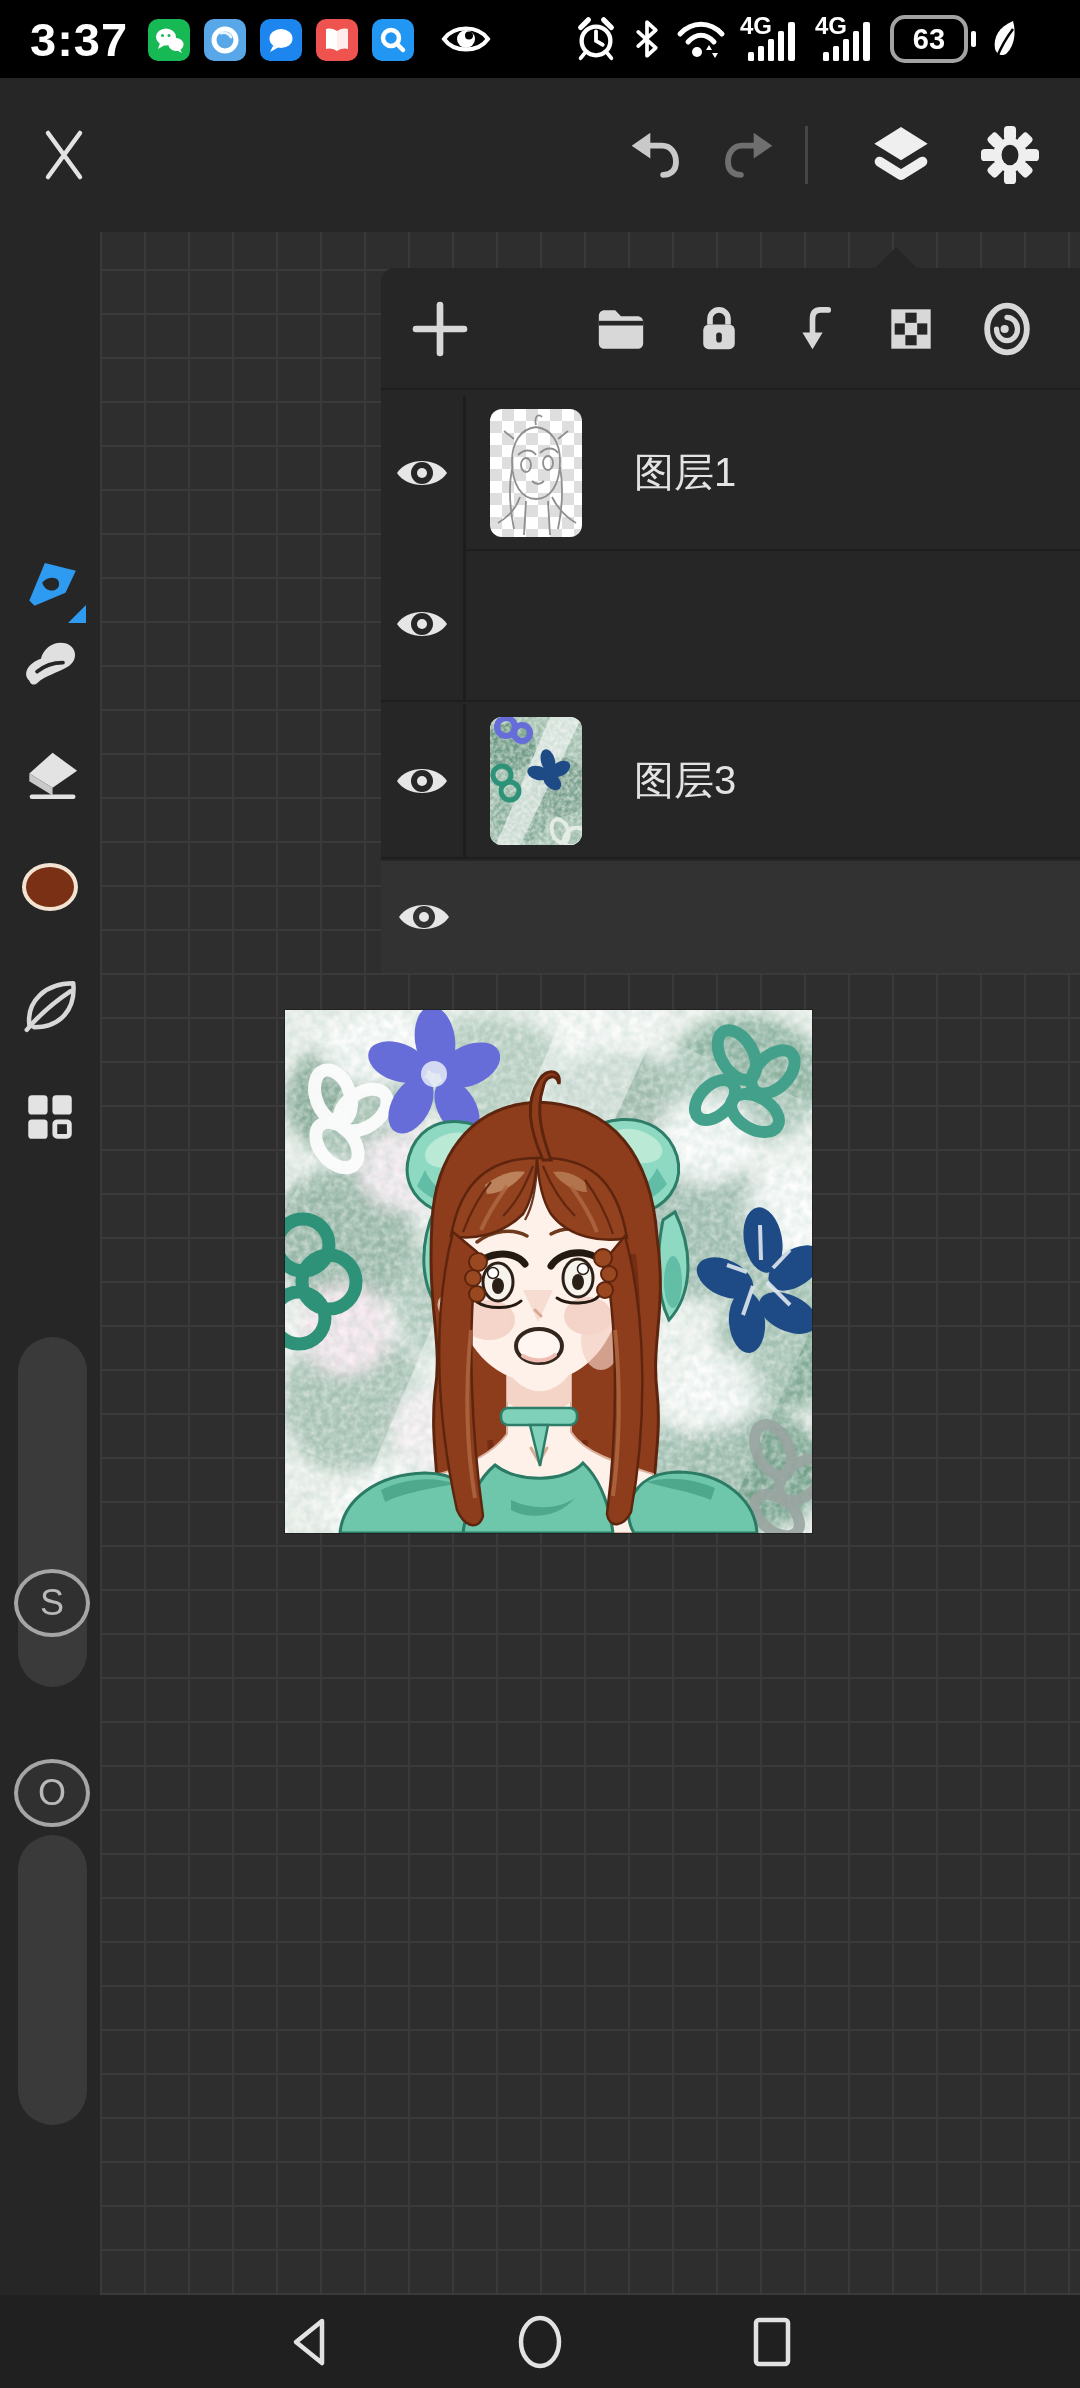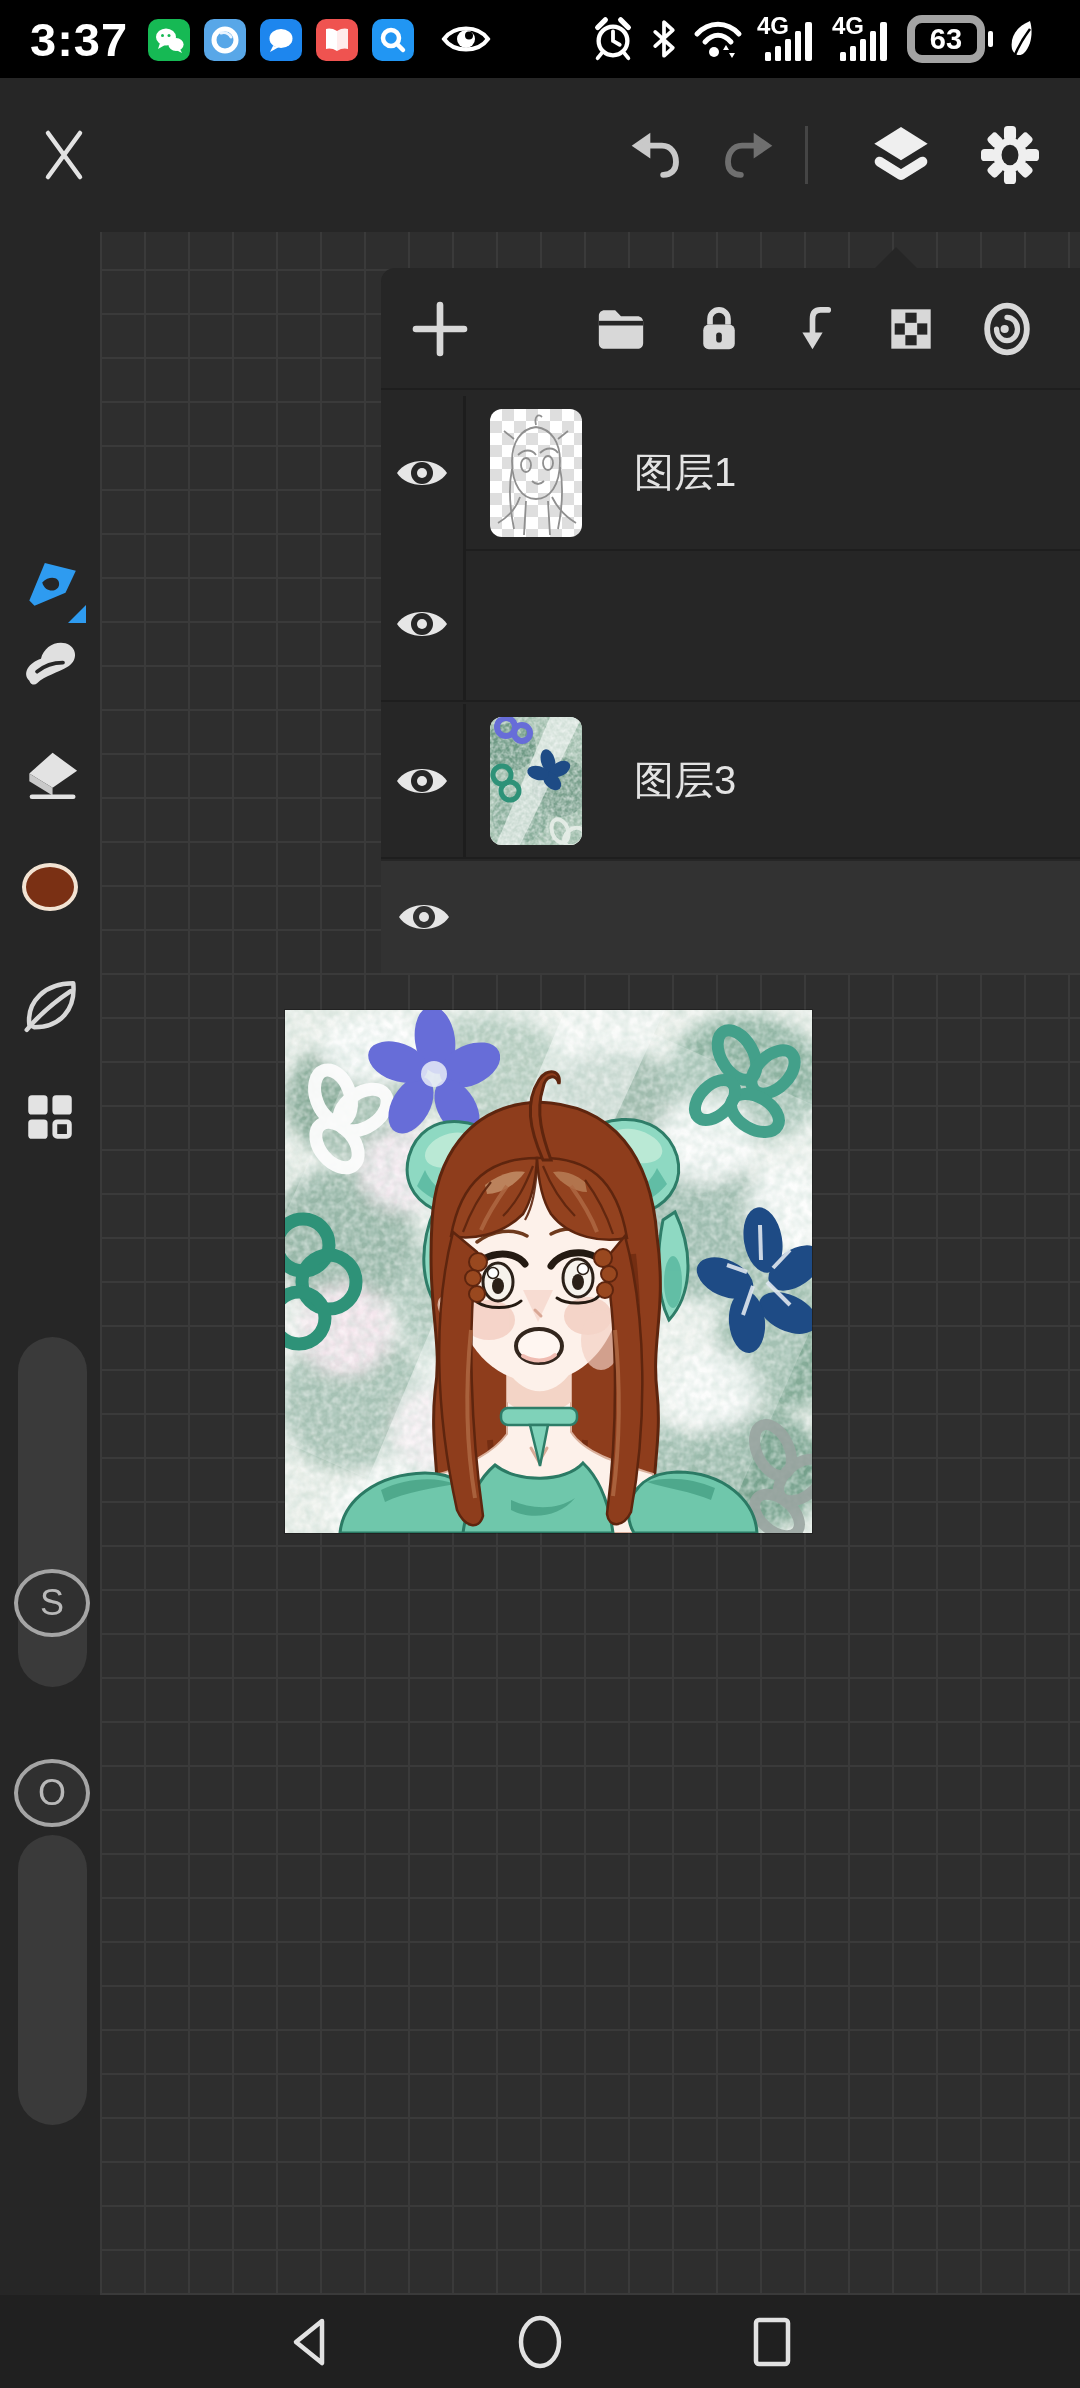--- a/index.html
+++ b/index.html
@@ -5,23 +5,23 @@
   html,body{margin:0;padding:0;background:#000;}
   *{box-sizing:border-box;font-family:"Liberation Sans",sans-serif;}
   .screen{position:relative;width:1080px;height:2388px;background:#0c4a6e;overflow:hidden;}
 
   
   .status-bar{position:absolute;left:0;top:0;width:1080px;height:78px;background:#000;color:#fff;}
   .sb-time{position:absolute;left:30px;top:0;height:78px;line-height:80px;font-size:47px;font-weight:bold;letter-spacing:1px;}
   .sb-apps{position:absolute;left:148px;top:19px;display:flex;gap:14px;}
   .app-chip{width:42px;height:42px;border-radius:10px;display:flex;align-items:center;justify-content:center;}
   .sb-eye{position:absolute;left:440px;top:17px;}
-  .sb-right{position:absolute;right:44px;top:0;height:78px;display:flex;align-items:center;gap:13px;}
+  .sb-right{position:absolute;right:61px;top:0;height:78px;display:flex;align-items:center;gap:13px;}
   .battery-wrap{position:relative;display:flex;align-items:center;}
-  .battery-pill{position:relative;width:78px;height:48px;border:8px solid #a3a3a3;border-radius:15px;display:flex;align-items:center;justify-content:center;}
+  .battery-pill{position:relative;width:78px;height:48px;border:4px solid #a3a3a3;border-radius:15px;display:flex;align-items:center;justify-content:center;}
   .battery-pill span{font-size:29px;font-weight:bold;color:#fff;}
   .battery-nub{width:5px;height:16px;background:#fff;border-radius:2px;margin-left:3px;}
 
   
   .top-bar{position:absolute;left:0;top:78px;width:1080px;height:154px;background:#262626;}
   .tb-btn{position:absolute;top:0;height:154px;display:flex;align-items:center;justify-content:center;width:96px;}
   .tb-divider{position:absolute;left:805px;top:48px;width:3px;height:58px;background:#454545;}
 
   
   .workspace{position:absolute;left:100px;top:232px;width:980px;height:2063px;background-color:#2e2e2e;

